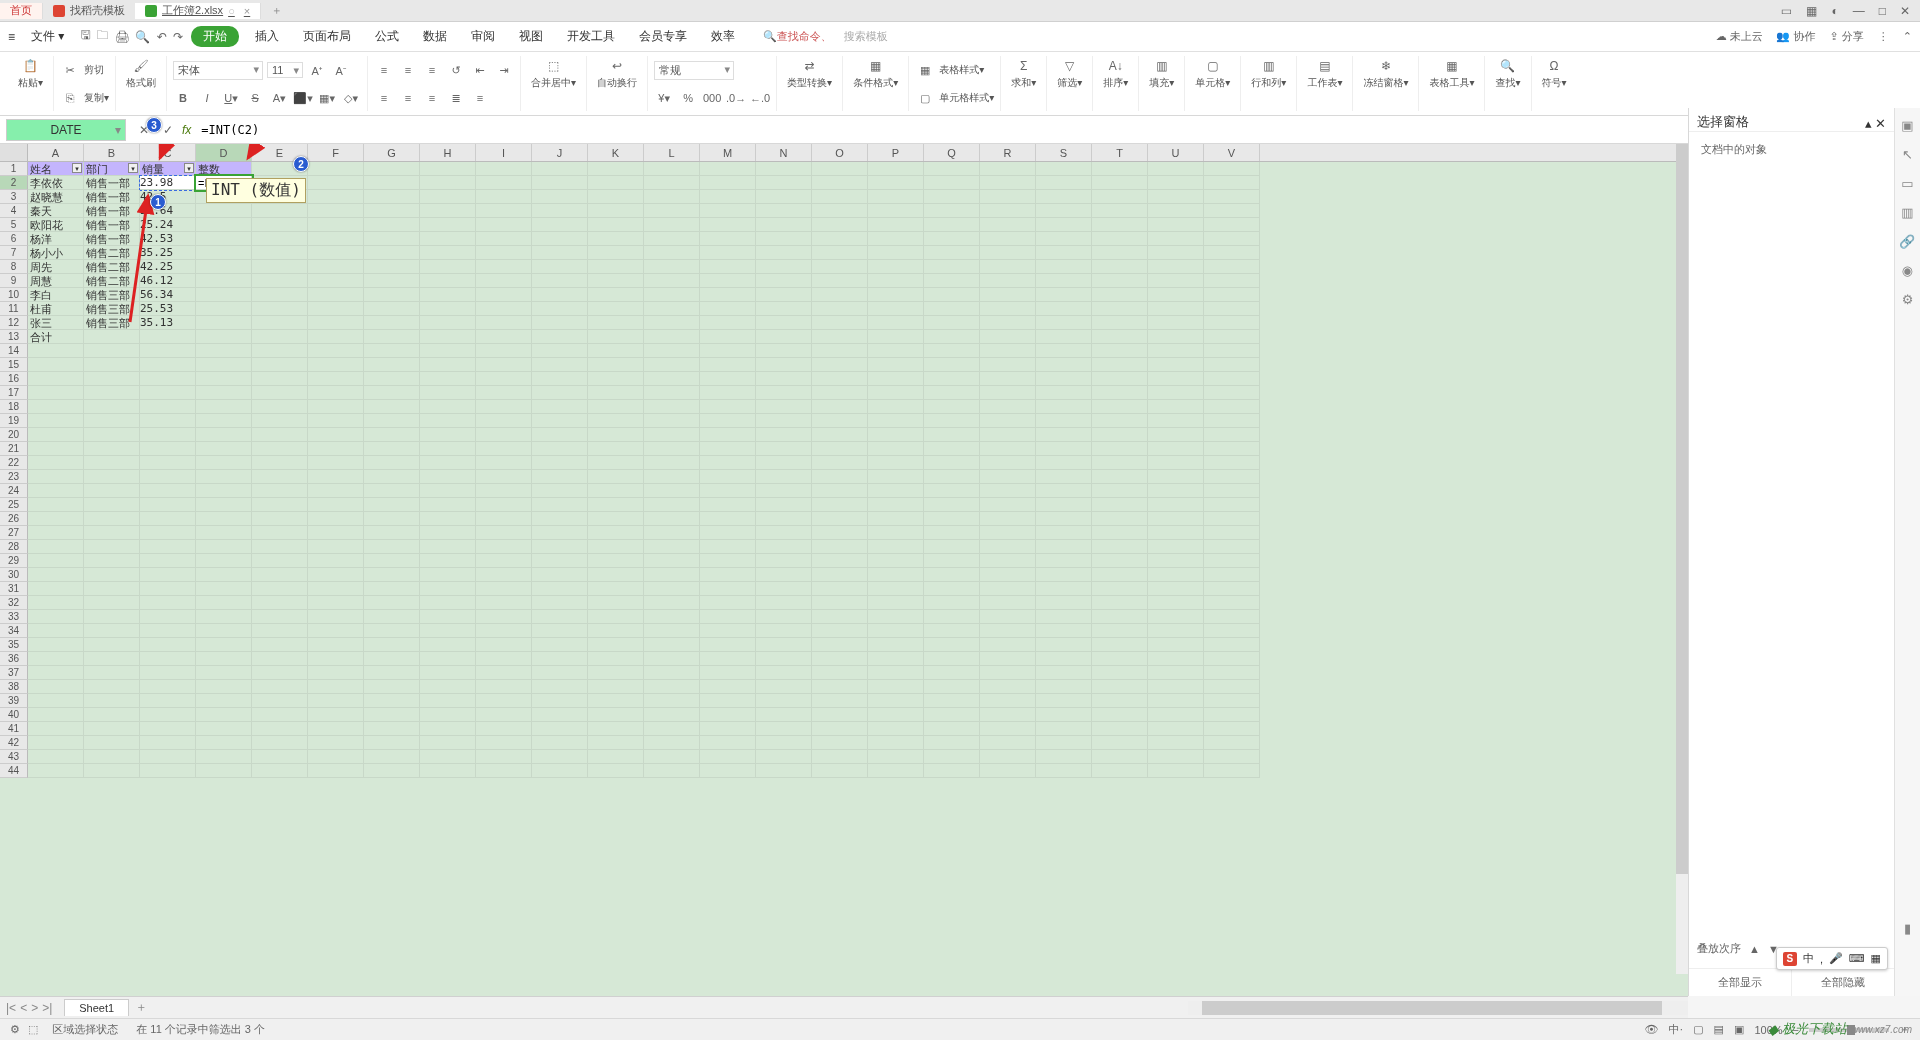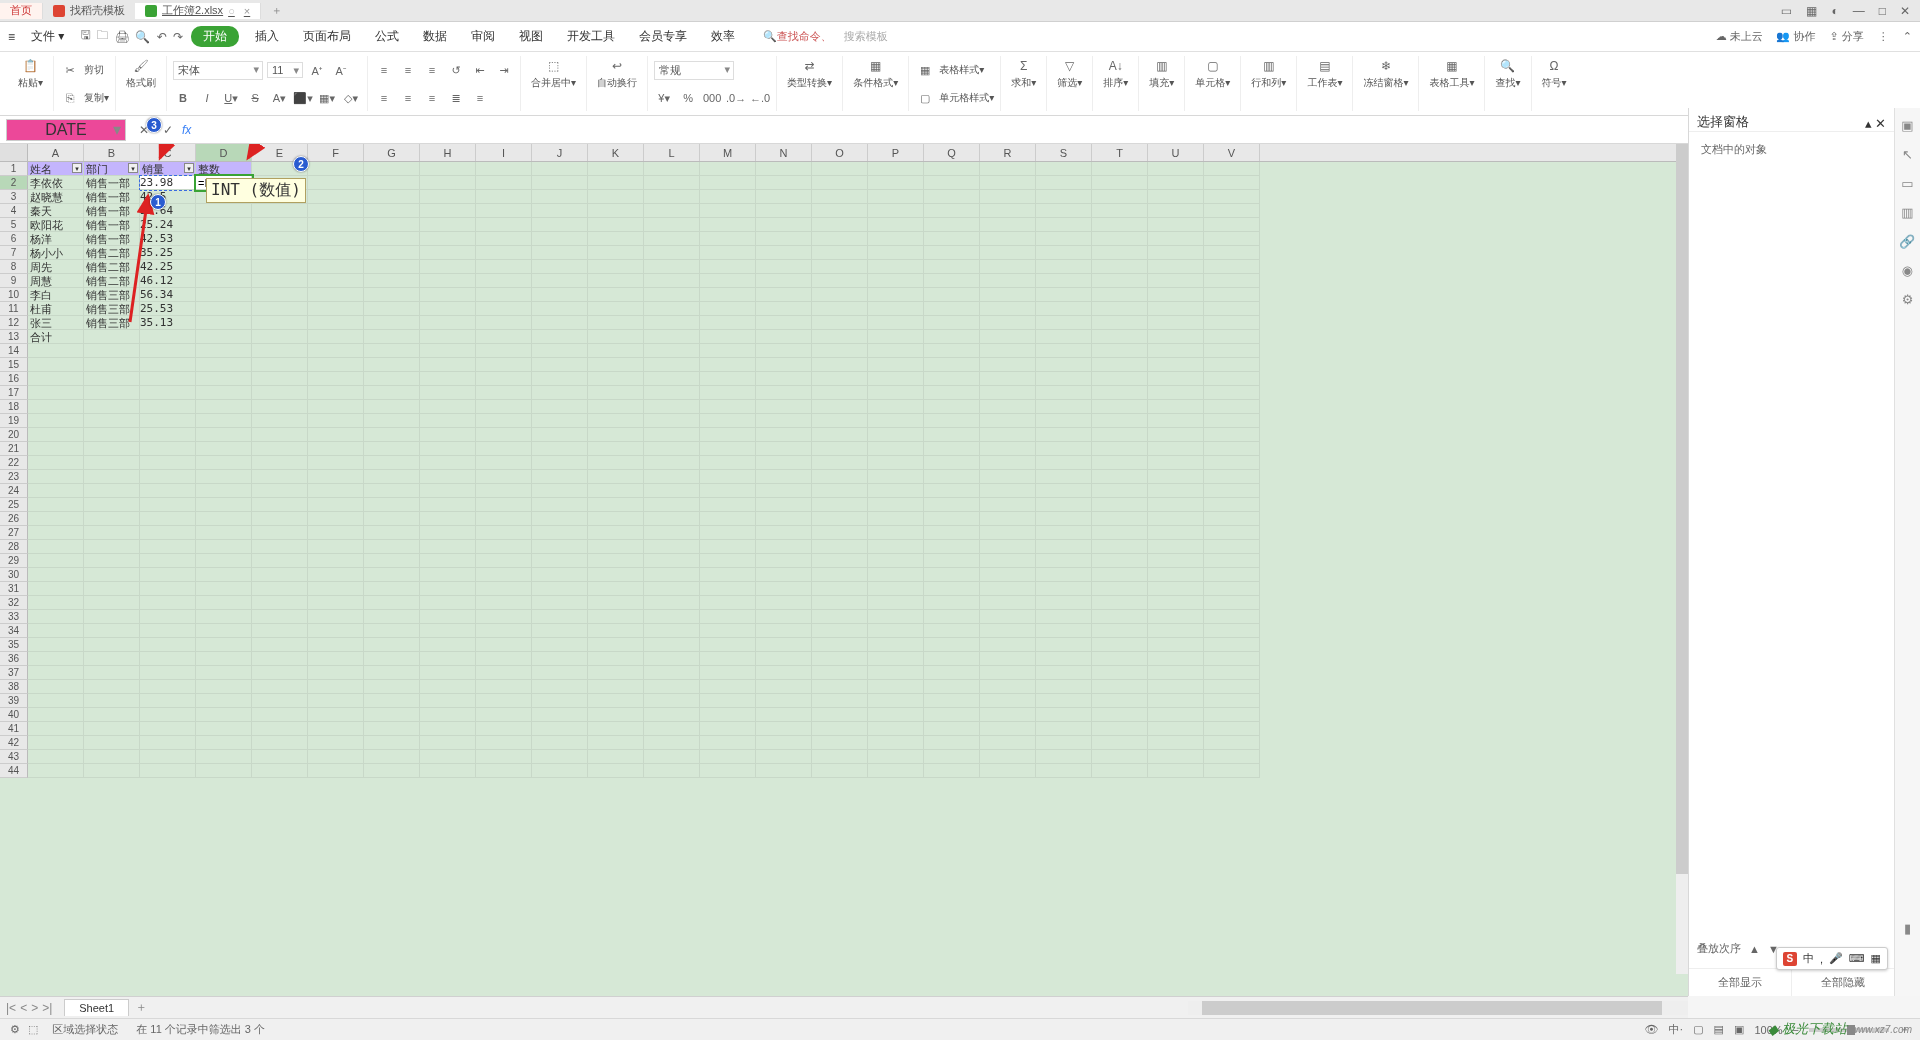--- a/index.html
+++ b/index.html
@@ -37,25 +37,25 @@
 .ricon { width: 20px; height: 20px; display: inline-flex; align-items: center; justify-content: center; color: #666; cursor: pointer; }
 .ricon-large { width: 26px; height: 26px; }
 .rlabel { font-size: 10px; color: #555; }
 .rbtn-col { display: flex; flex-direction: column; align-items: center; padding: 0 4px; cursor: pointer; }
 .rbtn-col .ricon { width: 24px; height: 20px; }
 .select-fake { border: 1px solid #ddd; padding: 1px 4px; font-size: 11px; min-width: 60px; background: #fff; position: relative; }
 .select-fake::after { content: '▾'; position: absolute; right: 3px; color: #888; }
 
 
 .fxbar { height: 28px; display: flex; align-items: center; background: #fff; border-bottom: 1px solid #d8d8d8; position: relative; }
-.namebox { width: 120px; height: 22px; border: 1px solid #ccc; margin-left: 6px; display: flex; align-items: center; justify-content: center; font-size: 16px; position: relative; background: #ec4899; }
+.namebox { width: 120px; height: 22px; border: 1px solid #ccc; margin-left: 6px; display: flex; align-items: center; justify-content: center; font-size: 12px; position: relative; background: #86efac; }
 .namebox::after { content: '▾'; position: absolute; right: 4px; color: #888; }
 .fx-btns { display: flex; gap: 8px; margin-left: 10px; color: #666; }
 .fx-btns span { cursor: pointer; width: 16px; text-align: center; }
-.fx-label { font-style: italic; margin: 0 6px; color: #3b82f6; }
+.fx-label { font-style: italic; margin: 0 6px; color: #4d7c0f; }
 .fxinput { flex: 1; border: none; outline: none; font-size: 12px; padding-left: 4px; font-family: Consolas, monospace; }
 
 
 .sheet-wrap { position: absolute; top: 144px; left: 0; right: 232px; bottom: 44px; background: #d6e8d6; overflow: hidden; }
 .sheet { position: relative; }
 .col-headers { display: flex; height: 18px; background: #e8e8e8; border-bottom: 1px solid #bbb; position: sticky; top: 0; }
 .corner { width: 28px; background: #e0e0e0; border-right: 1px solid #bbb; }
 .ch { width: 56px; text-align: center; font-size: 11px; border-right: 1px solid #ccc; line-height: 18px; color: #555; position: relative; }
 .ch.sel { background: #b8d8b8; }
 .rows { }
@@ -355,20 +355,21 @@
     </div>
 </div>
 
 <div class="fxbar">
   <div class="namebox">DATE</div>
   <div class="fx-btns">
     <span>✕</span>
     <span>✓</span>
   </div>
   <span class="fx-label">fx</span>
+  <input class="fxinput" value="=INT(C2)" style="">
 </div>
 
 <div class="sheet-wrap">
   <div class="sheet">
     <div class="col-headers">
       <div class="corner"></div>
       <div id="colhdr-row" style="display: flex;">
           <div class="ch">A</div>
           <div class="ch">B</div>
           <div class="ch">C</div>

